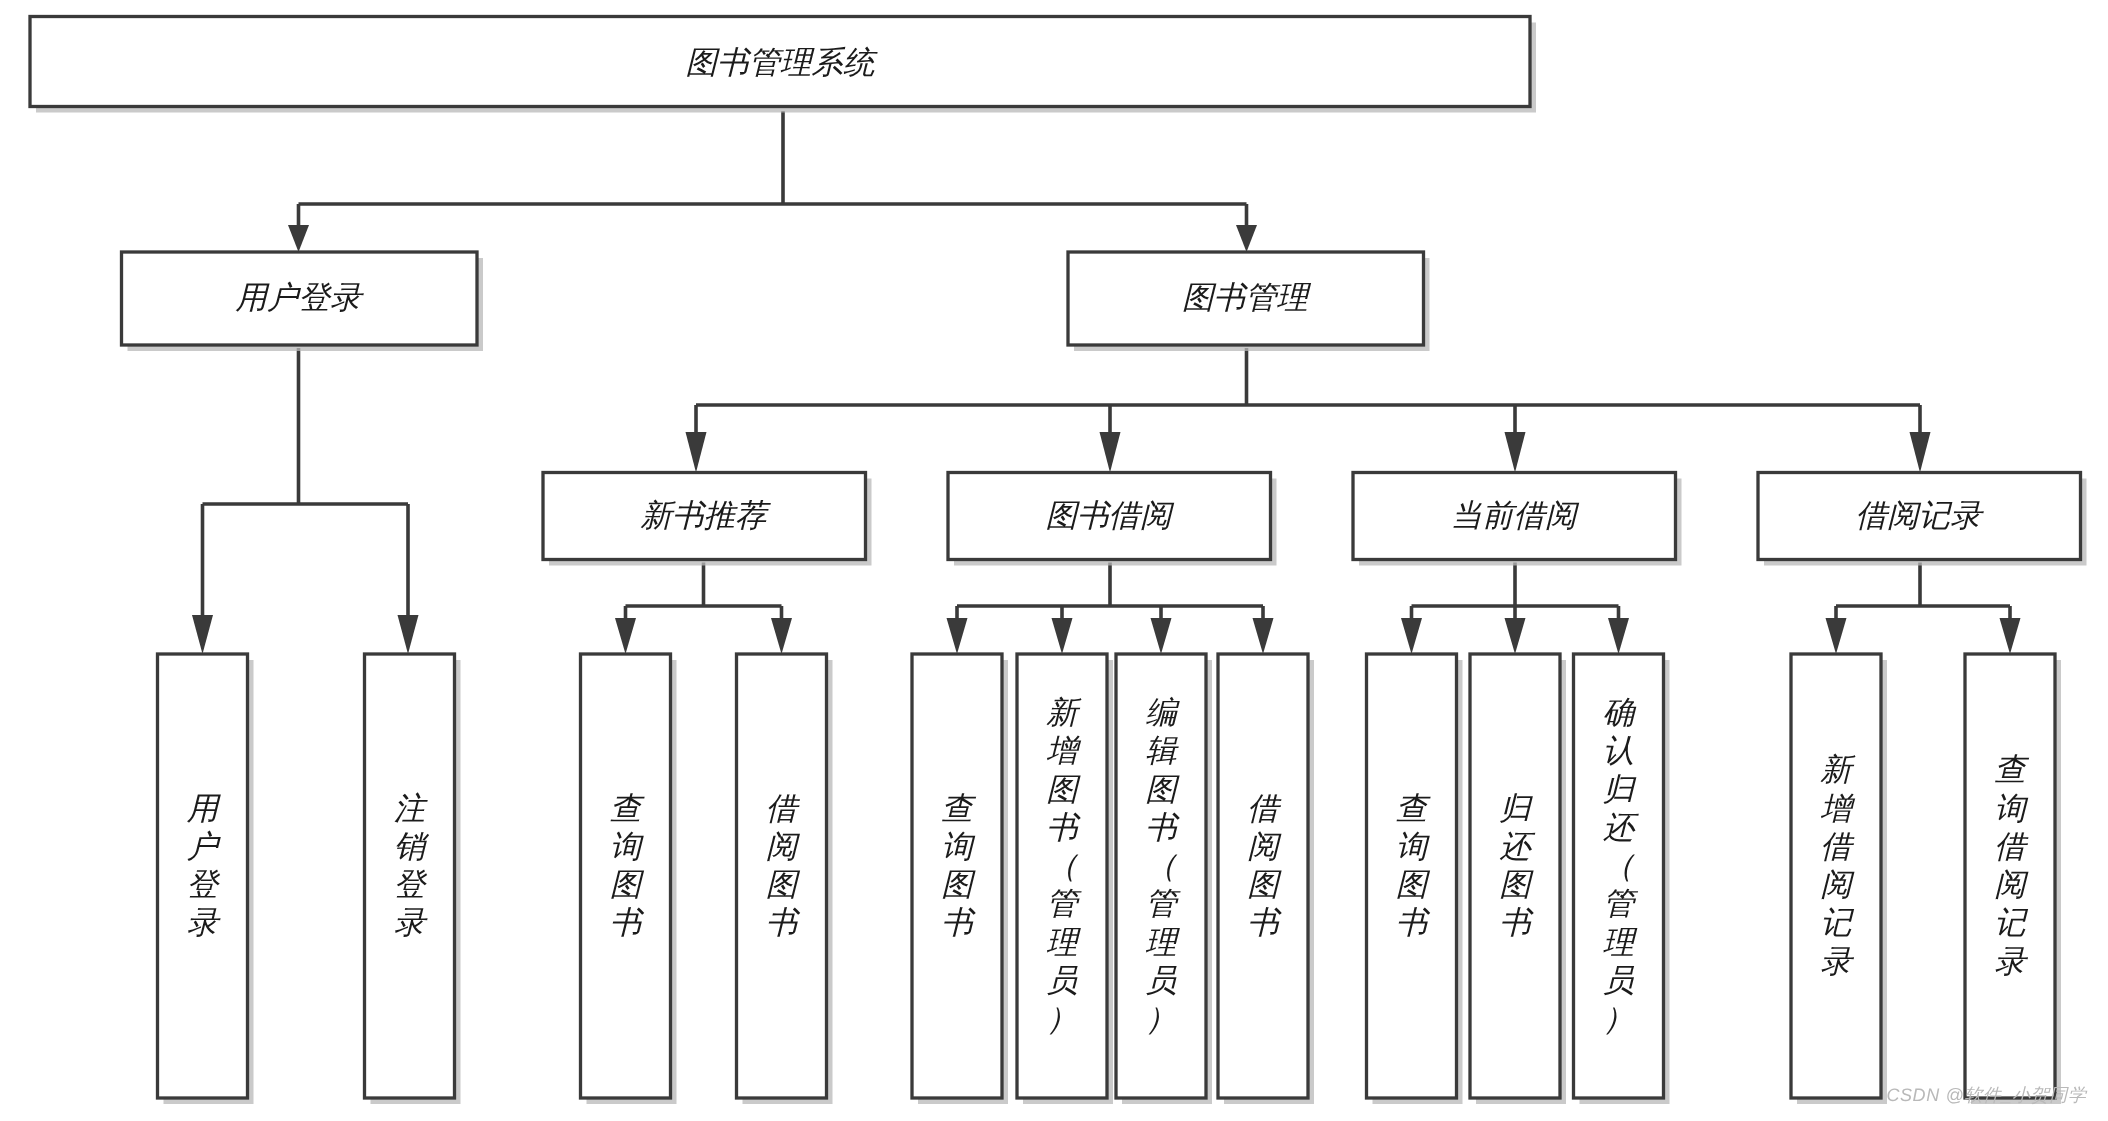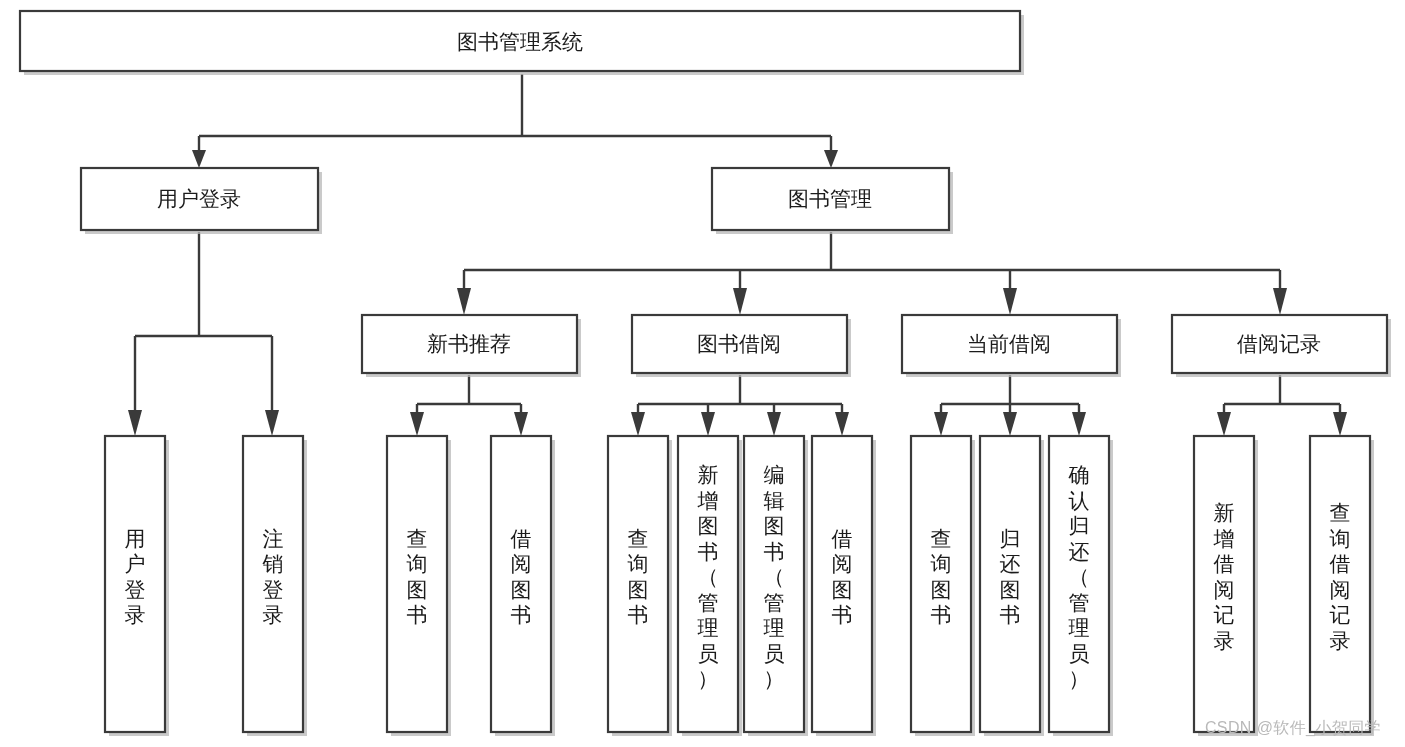--- a/index.html
+++ b/index.html
@@ -14,20 +14,21 @@
     font-family: "Liberation Sans", "DejaVu Sans", sans-serif;
     overflow: hidden;
     position: relative;
   }
   #diagram-root {
     position: absolute;
     left: 0;
     top: 0;
     width: 1405px;
     height: 747px;
+    font-style: italic;
   }
   svg.flow {
     display: block;
     width: 1405px;
     height: 747px;
   }
   .node-rect {
     fill: #ffffff;
     stroke: #3a3a3a;
     stroke-width: 2.2;
@@ -54,24 +55,24 @@
     dominant-baseline: middle;
   }
   .node-label-vert {
     fill: #1b1b1b;
     font-family: "Liberation Sans", "DejaVu Sans", sans-serif;
     font-size: 21px;
     text-anchor: middle;
   }
   .watermark-text {
     position: absolute;
-    right: 24px;
+    right: 14px;
     bottom: 8px;
     font-family: "Liberation Sans", "DejaVu Sans", sans-serif;
-    font-size: 16px;
+    font-size: 12px;
     color: #b9b9b9;
     letter-spacing: 0.4px;
     white-space: nowrap;
     user-select: none;
   }
 </style>
 </head>
 <body>
 
 <div id="diagram-root">

